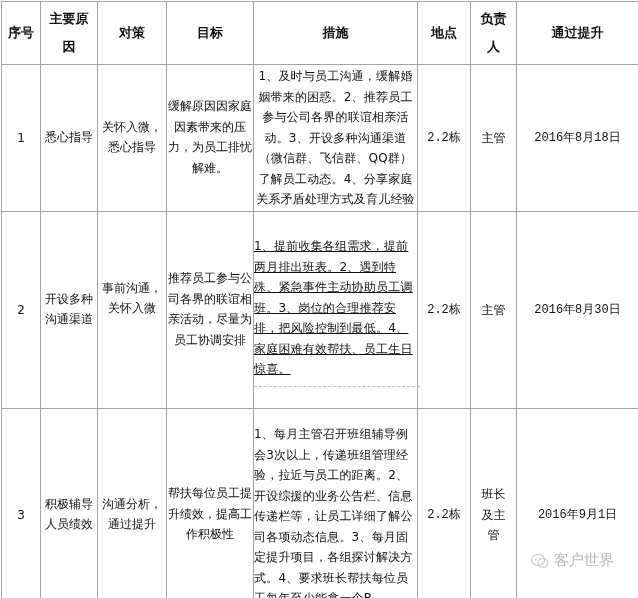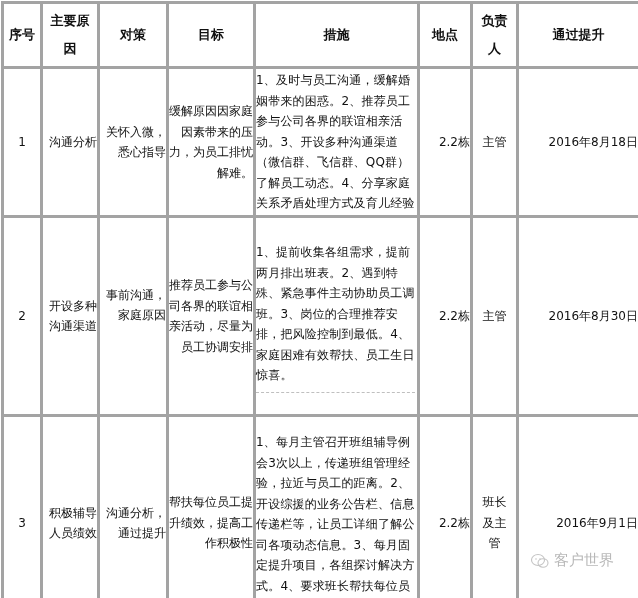--- a/index.html
+++ b/index.html
@@ -17,35 +17,35 @@
     }
     table.plan {
       position: absolute;
       left: 1px;
       top: 1px;
       border-collapse: collapse;
       table-layout: fixed;
       width: 637px;
     }
     table.plan th, table.plan td {
-      border: 3px solid #a3a3a3;
+      border: 1px solid #a3a3a3;
       padding: 0;
       vertical-align: middle;
       font-size: 12px;
       line-height: 20.5px;
     }
     table.plan th {
       height: 62px;
       font-weight: bold;
       font-size: 13px;
       text-align: center;
       line-height: 28px;
     }
     td.c { text-align: center; }
-    td.l { text-align: right; padding-left: 4px; padding-right: 3px; }
+    td.l { text-align: center; padding-left: 4px; padding-right: 3px; font-family: Liberation Mono, monospace; }
     td.measure { text-align: left; padding: 0 3px 0 4px; vertical-align: top; line-height: 20.5px; letter-spacing: 0.2px; }
     tr.r1 td { height: 146px; }
     tr.r2 td { height: 174px; }
     tr.r3 td { height: 212px; }
     table.plan tr.r3 td { border-bottom: none; }
     .dashed-sep {
       border-top: 1px dashed #bfbfbf;
       margin-top: 6px;
       margin-right: -3px;
     }
@@ -83,37 +83,37 @@
       <th>目标</th>
       <th>措施</th>
       <th>地点</th>
       <th style="padding:0 6px;text-align:center;"><span>负责人</span></th>
       <th>通过提升</th>
     </tr>
   </thead>
   <tbody>
     <tr class="r1">
       <td class="c">1</td>
-      <td class="l">沟通分析</td>
+      <td class="l">悉心指导</td>
       <td class="l">关怀入微，悉心指导</td>
       <td class="l">缓解原因因家庭因素带来的压力，为员工排忧解难。</td>
-      <td class="measure" style="vertical-align:middle;">
+      <td class="measure" style="vertical-align:middle;text-align:center;">
         <div>1、及时与员工沟通，缓解婚姻带来的困惑。2、推荐员工参与公司各界的联谊相亲活动。3、开设多种沟通渠道（微信群、飞信群、QQ群）了解员工动态。4、分享家庭关系矛盾处理方式及育儿经验</div>
       </td>
       <td class="l">2.2栋</td>
       <td class="c">主管</td>
       <td class="l">2016年8月18日</td>
     </tr>
     <tr class="r2">
       <td class="c">2</td>
       <td class="l">开设多种沟通渠道</td>
-      <td class="l" style="vertical-align:middle;padding-bottom:22px;">事前沟通，家庭原因</td>
+      <td class="l" style="vertical-align:middle;padding-bottom:22px;">事前沟通，关怀入微</td>
       <td class="l">推荐员工参与公司各界的联谊相亲活动，尽量为员工协调安排</td>
       <td class="measure">
-        <div style="padding-top:3px;">1、提前收集各组需求，提前两月排出班表。2、遇到特殊、紧急事件主动协助员工调班。3、岗位的合理推荐安排，把风险控制到最低。4、家庭困难有效帮扶、员工生日惊喜。</div>
+        <div style="padding-top:3px;text-decoration:underline;">1、提前收集各组需求，提前两月排出班表。2、遇到特殊、紧急事件主动协助员工调班。3、岗位的合理推荐安排，把风险控制到最低。4、家庭困难有效帮扶、员工生日惊喜。</div>
         <div class="dashed-sep"></div>
       </td>
       <td class="l">2.2栋</td>
       <td class="c">主管</td>
       <td class="l">2016年8月30日</td>
     </tr>
     <tr class="r3">
       <td class="c">3</td>
       <td class="l">积极辅导人员绩效</td>
       <td class="l">沟通分析，通过提升</td>

